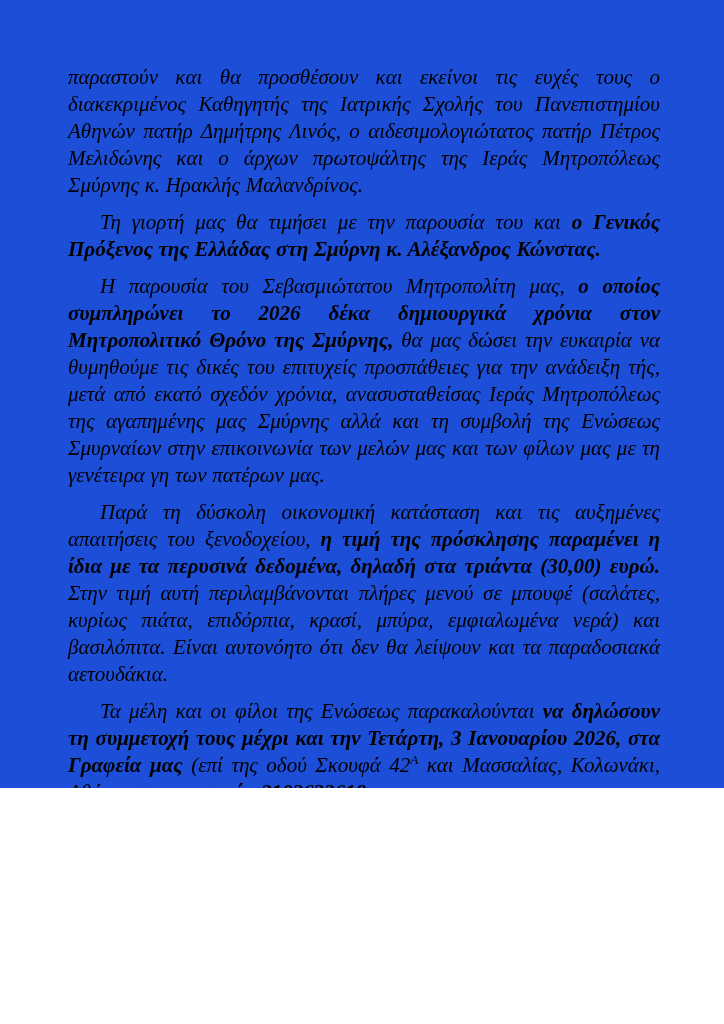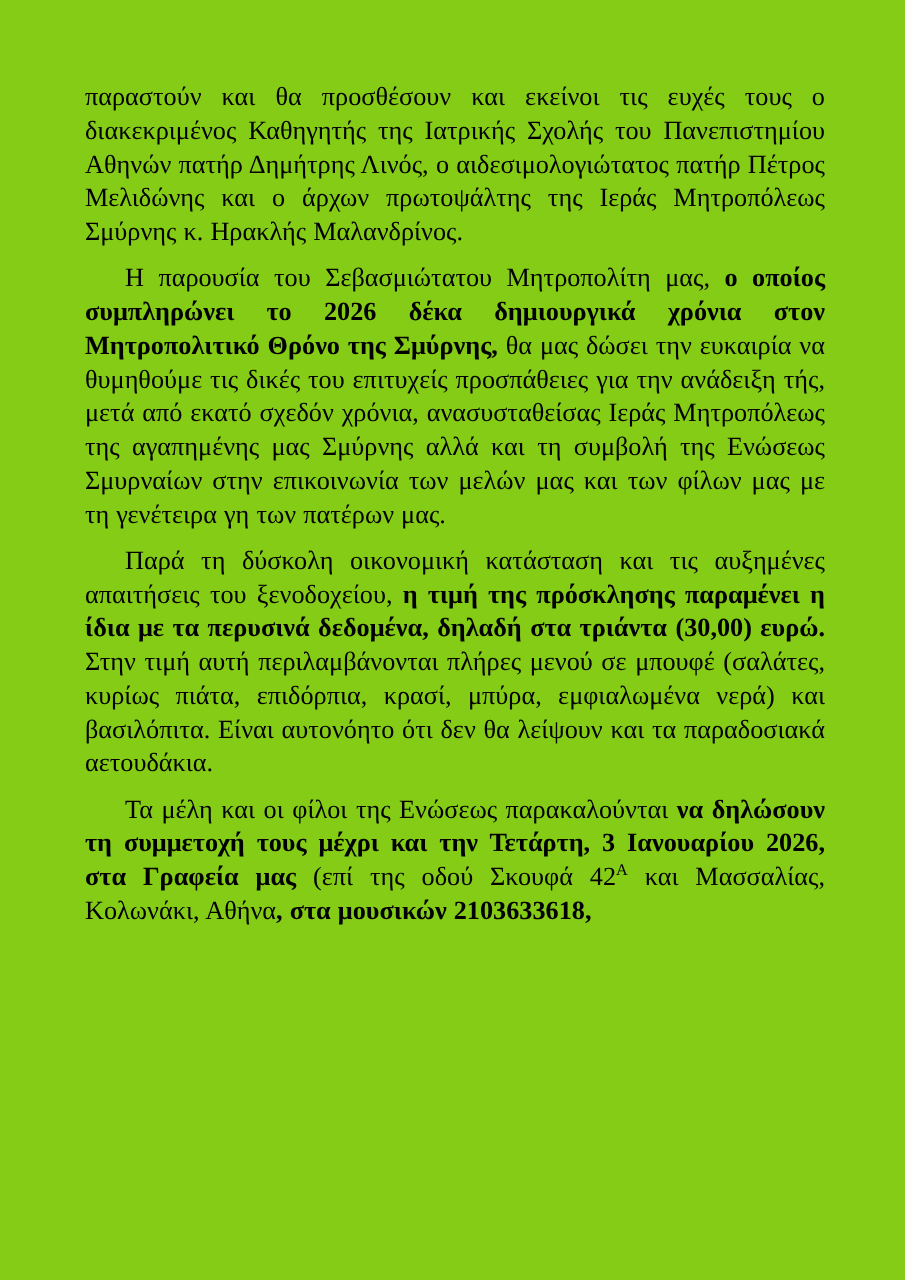--- a/index.html
+++ b/index.html
@@ -3,23 +3,24 @@
 <meta charset="utf-8">
 <style>
   html, body {
     margin: 0;
     padding: 0;
     background: #ffffff;
   }
   .page {
     position: relative;
     width: 724px;
-    height: 1024px;
-    background: #84cc16;
+    height: 788px;
+    background: #1d4ed8;
     overflow: hidden;
+    font-style: italic;
   }
   .doc-body {
     position: absolute;
     left: 68px;
     top: 64px;
     width: 592px;
   }
   p.para {
     margin: 0 0 10px 0;
     font-family: "Liberation Serif", "DejaVu Serif", serif;
@@ -40,17 +41,18 @@
     line-height: 0;
     vertical-align: super;
   }
 </style>
 </head>
 <body>
 
 <div class="page">
   <div class="doc-body" id="doc-body">
       <p class="para"><span>παραστούν και θα προσθέσουν και εκείνοι τις ευχές τους ο διακεκριμένος Καθηγητής της Ιατρικής Σχολής του Πανεπιστημίου Αθηνών πατήρ Δημήτρης Λινός, ο αιδεσιμολογιώτατος πατήρ Πέτρος Μελιδώνης και ο άρχων πρωτοψάλτης της Ιεράς Μητροπόλεως Σμύρνης κ. Ηρακλής Μαλανδρίνος.</span></p>
+      <p class="para indent"><span>Τη γιορτή μας θα τιμήσει με την παρουσία του και </span><span class="b">ο Γενικός Πρόξενος της Ελλάδας στη Σμύρνη κ. Αλέξανδρος Κώνστας.</span></p>
       <p class="para indent"><span>Η παρουσία του Σεβασμιώτατου Μητροπολίτη μας, </span><span class="b">ο οποίος συμπληρώνει το 2026 δέκα δημιουργικά χρόνια στον Μητροπολιτικό Θρόνο της Σμύρνης,</span><span> θα μας δώσει την ευκαιρία να θυμηθούμε τις δικές του επιτυχείς προσπάθειες για την ανάδειξη τής, μετά από εκατό σχεδόν χρόνια, ανασυσταθείσας Ιεράς Μητροπόλεως της αγαπημένης μας Σμύρνης αλλά και τη συμβολή της Ενώσεως Σμυρναίων στην επικοινωνία των μελών μας και των φίλων μας με τη γενέτειρα γη των πατέρων μας.</span></p>
       <p class="para indent"><span>Παρά τη δύσκολη οικονομική κατάσταση και τις αυξημένες απαιτήσεις του ξενοδοχείου, </span><span class="b">η τιμή της πρόσκλησης παραμένει η ίδια με τα περυσινά δεδομένα, δηλαδή στα τριάντα (30,00) ευρώ.</span><span> Στην τιμή αυτή περιλαμβάνονται πλήρες μενού σε μπουφέ (σαλάτες, κυρίως πιάτα, επιδόρπια, κρασί, μπύρα, εμφιαλωμένα νερά) και βασιλόπιτα. Είναι αυτονόητο ότι δεν θα λείψουν και τα παραδοσιακά αετουδάκια.</span></p>
       <p class="para indent"><span>Τα μέλη και οι φίλοι της Ενώσεως παρακαλούνται </span><span class="b">να δηλώσουν τη συμμετοχή τους μέχρι και την Τετάρτη, 3 Ιανουαρίου 2026, στα Γραφεία μας </span><span>(επί της οδού Σκουφά 42</span><sup>Α</sup><span> και Μασσαλίας, Κολωνάκι, Αθήνα</span><span class="b">, στα μουσικών 2103633618,</span></p>
     </div>
 </div>
 
 </body></html>

